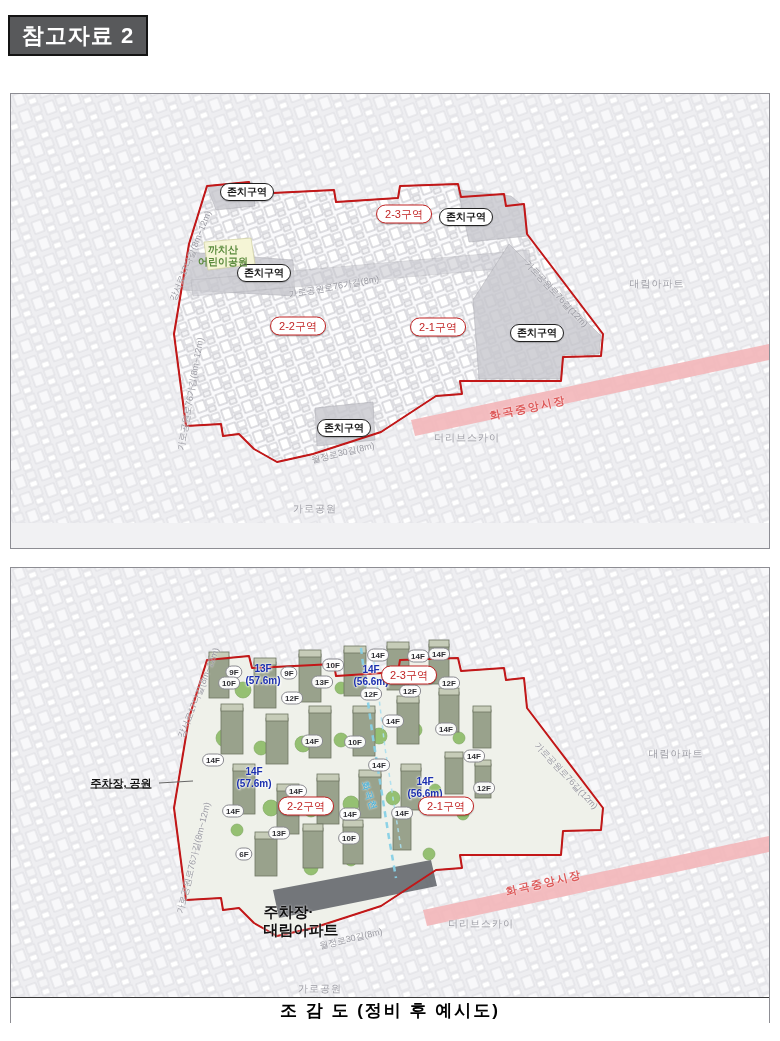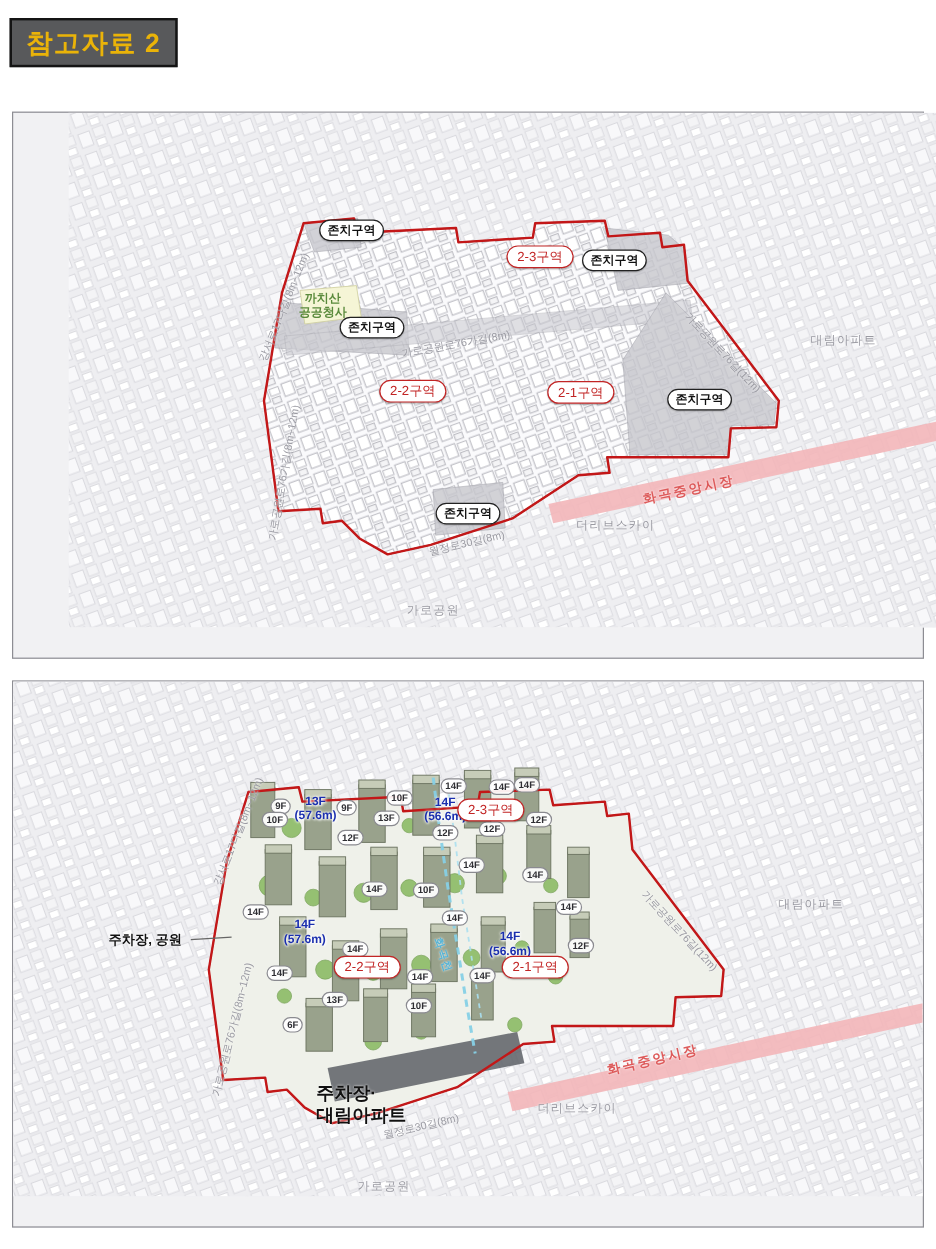--- a/index.html
+++ b/index.html
@@ -1,48 +1,48 @@
 <!DOCTYPE html>
 <html><head>
 <meta charset="utf-8">
 <style>
   html,body{margin:0;padding:0;background:#fff;}
   .page{position:relative;width:780px;height:1041px;background:#fff;overflow:hidden;
         font-family:"Liberation Sans","DejaVu Sans",sans-serif;}
   
   .hdr-badge{position:absolute;left:8px;top:15px;width:140px;height:41px;background:#58595b;
-             border:2px solid #141414;color:#eab308;font-size:22px;font-weight:bold;
+             border:2px solid #141414;color:#ffffff;font-size:22px;font-weight:bold;
              display:flex;align-items:center;justify-content:center;letter-spacing:1px;box-sizing:border-box;}
   .hdr-title{position:absolute;left:156px;top:11px;width:616px;height:47px;background:#fff;
              border:2px solid #111;border-bottom-width:5px;border-right-width:3px;color:#000;
              font-size:20px;font-weight:bold;display:flex;align-items:center;justify-content:center;
              box-sizing:border-box;white-space:nowrap;}
   
   .panel{position:absolute;left:10px;width:760px;border:1px solid #8d8d93;box-sizing:border-box;background:#f1f1f3;}
-  .panel.before{top:93px;height:456px;padding-left:46px;}
+  .panel.before{top:93px;height:456px;}
   .panel.after{top:567px;height:456px;}
   .map{position:relative;width:758px;height:429px;overflow:hidden;background:#f1f1f3;}
   .caption{height:25px;background:#fff;border-top:1px solid #3a3a3a;color:#000;font-size:17px;
            font-weight:bold;display:flex;align-items:center;justify-content:center;letter-spacing:2px;}
   
   .lbl{position:absolute;transform:translate(-50%,-50%);white-space:nowrap;}
   .zone{background:#fff;border:1.5px solid #c22525;color:#c22525;font-weight:normal;font-size:11px;
         padding:1px 8px;border-radius:11px;box-shadow:0 1px 1px rgba(0,0,0,.25);}
   .keep{background:#fff;border:1.2px solid #222;color:#111;font-weight:bold;font-size:10px;
         padding:1px 6px;border-radius:10px;box-shadow:0 1px 1px rgba(0,0,0,.2);}
   .floor-tag{background:rgba(255,255,255,.93);border:1px solid #8a8a90;color:#2e2e33;font-size:8px;
              font-weight:bold;padding:0 3px;border-radius:7px;line-height:11px;}
   .height{color:#1b2fae;font-weight:bold;font-size:10px;text-align:center;line-height:1.15;
           text-shadow:0 0 2px #fff,0 0 3px #fff,1px 1px 2px #fff;}
   .street{color:#9a9aa2;font-size:9px;text-shadow:0 0 2px #fff;}
   .place{color:#9a9aa2;font-size:10px;letter-spacing:1px;text-shadow:0 0 2px #fff;}
   .park-label{color:#5a8a3c;font-weight:bold;font-size:10px;text-align:center;line-height:1.15;}
   .market{color:#dd5a5a;font-weight:bold;font-size:11px;letter-spacing:2px;text-shadow:0 0 2px #fff;}
   .stream{color:#57b4d6;font-weight:bold;font-size:9px;letter-spacing:1px;text-shadow:0 0 2px #fff;}
-  .note{color:#111;font-weight:bold;font-size:11px;text-shadow:0 0 2px #fff;}
+  .note{color:#111;font-weight:bold;font-size:11px;text-shadow:0 0 2px #fff;text-decoration:underline;}
   .note2{color:#111;font-weight:bold;font-size:15px;line-height:1.2;text-align:left;text-shadow:0 0 2px #fff;}
   svg{position:absolute;left:0;top:0;}
 </style>
 </head>
 <body>
 
 <div class="page">
 
   <div class="hdr-badge">참고자료 2</div>
 
@@ -91,21 +91,21 @@
       <div class="lbl keep" style="left:455px;top:123px">존치구역</div>
       <div class="lbl keep" style="left:253px;top:179px">존치구역</div>
       <div class="lbl keep" style="left:526px;top:239px">존치구역</div>
       <div class="lbl keep" style="left:333px;top:334px">존치구역</div>
       <div class="lbl zone" style="left:393px;top:120px">2-3구역</div>
       <div class="lbl zone" style="left:287px;top:232px">2-2구역</div>
       <div class="lbl zone" style="left:427px;top:233px">2-1구역</div>
 
       <div class="lbl park-label" style="left:212px;top:161px">
         <div>까치산</div>
-        <div>공공청사</div>
+        <div>어린이공원</div>
       </div>
 
       <div class="lbl street" style="left:180px;top:162px;transform:translate(-50%,-50%) rotate(-68deg)">강서로17다길(8m~12m)</div>
       <div class="lbl street" style="left:323px;top:193px;transform:translate(-50%,-50%) rotate(-10deg)">가로공원로76가길(8m)</div>
       <div class="lbl street" style="left:545px;top:200px;transform:translate(-50%,-50%) rotate(47deg)">가로공원로76길(12m)</div>
       <div class="lbl street" style="left:180px;top:300px;transform:translate(-50%,-50%) rotate(-80deg)">가로공원로76가길(8m~12m)</div>
       <div class="lbl street" style="left:332px;top:359px;transform:translate(-50%,-50%) rotate(-13deg)">월정로30길(8m)</div>
 
       <div class="lbl market" style="left:517px;top:314px;transform:translate(-50%,-50%) rotate(-12deg)">화곡중앙시장</div>
       <div class="lbl place" style="left:456px;top:344px">더리브스카이</div>
@@ -283,14 +283,15 @@
       <div class="lbl street" style="left:188px;top:125px;transform:translate(-50%,-50%) rotate(-68deg)">강서로17다길(8m~12m)</div>
       <div class="lbl street" style="left:183px;top:290px;transform:translate(-50%,-50%) rotate(-76deg)">가로공원로76가길(8m~12m)</div>
       <div class="lbl street" style="left:555px;top:208px;transform:translate(-50%,-50%) rotate(47deg)">가로공원로76길(12m)</div>
       <div class="lbl street" style="left:340px;top:371px;transform:translate(-50%,-50%) rotate(-13deg)">월정로30길(8m)</div>
 
       <div class="lbl market" style="left:533px;top:315px;transform:translate(-50%,-50%) rotate(-13deg)">화곡중앙시장</div>
       <div class="lbl place" style="left:470px;top:356px">더리브스카이</div>
       <div class="lbl place" style="left:665px;top:186px">대림아파트</div>
       <div class="lbl place" style="left:309px;top:421px">가로공원</div>
     </div>
+    <div class="caption">조 감 도 (정비 후 예시도)</div>
   </section>
 </div>
 
 </body></html>

